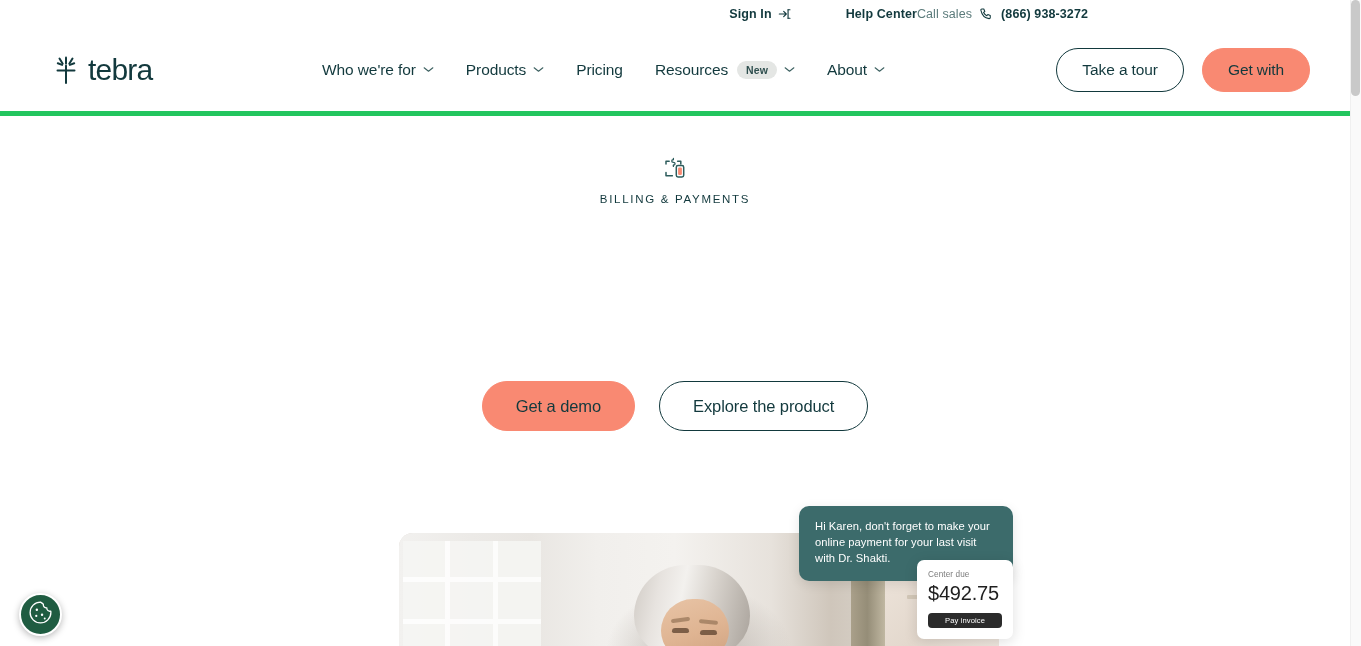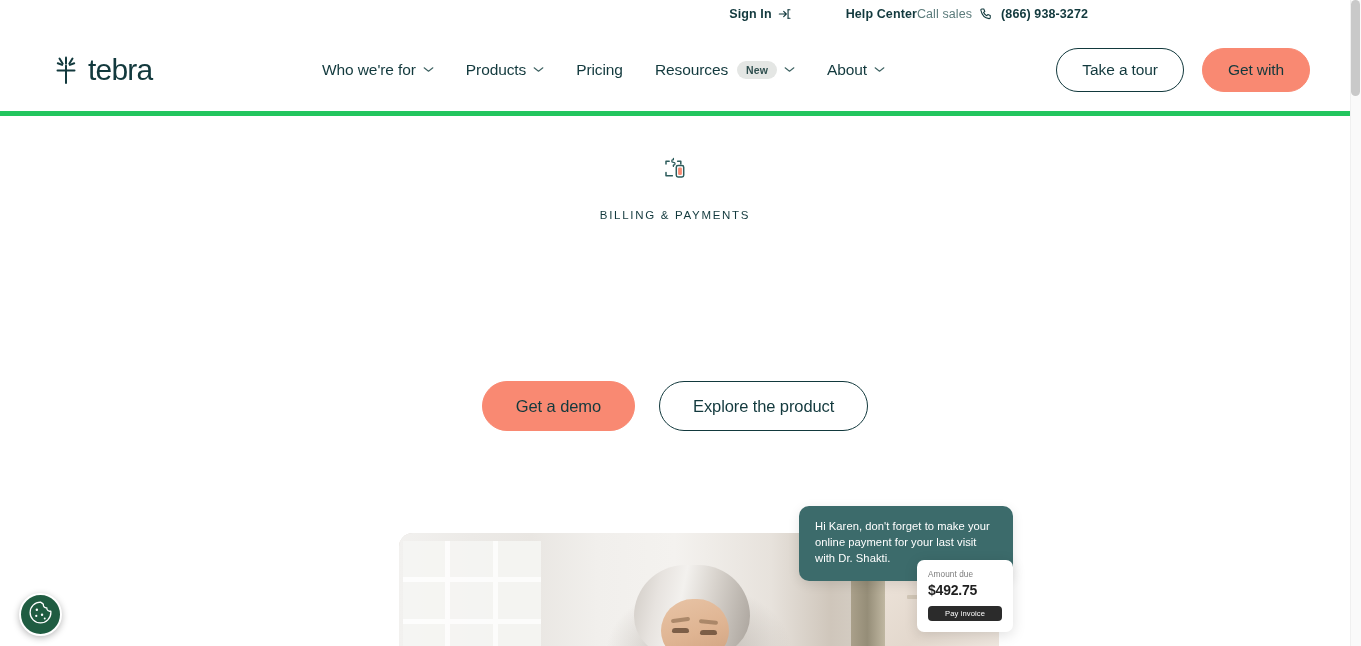--- a/index.html
+++ b/index.html
@@ -172,21 +172,21 @@
     background: #ffffff;
     overflow: hidden;
   }
   .eyebrow {
     position: absolute;
     top: 38px; left: 0;
     width: 1350px;
     display: flex;
     flex-direction: column;
     align-items: center;
-    gap: 24px;
+    gap: 8px;
   }
   .eyebrow-icon { width: 30px; height: 30px; display: block; }
   .eyebrow-label {
     font-size: 11.5px;
     letter-spacing: 1.7px;
     color: #12393d;
     font-weight: 500;
   }
 
   .headline {
@@ -322,24 +322,24 @@
     box-shadow: 0 3px 14px rgba(0,0,0,0.13);
     z-index: 21;
   }
   .pay-label {
     font-size: 8.2px;
     color: #7b7b7b;
     letter-spacing: 0.1px;
     margin-bottom: 3px;
   }
   .pay-amount {
-    font-size: 14px;
+    font-size: 20px;
     color: #1f1f1f;
     letter-spacing: -0.2px;
-    font-weight: 700;
+    font-weight: 400;
     margin-bottom: 8px;
     white-space: nowrap;
   }
   .pay-btn {
     display: flex;
     align-items: center;
     justify-content: center;
     height: 15px;
     border-radius: 4px;
     background: #2b2b2b;
@@ -512,21 +512,21 @@
         <div class="brow" style="left:38px; top:21px; transform:rotate(6deg);"></div>
         <div class="eye" style="left:11px; top:29px;"></div>
         <div class="eye" style="left:39px; top:31px;"></div>
       </div>
     </div>
   </div>
 
   <div class="chat-bubble">Hi Karen, don't forget to make your online payment for your last visit with Dr. Shakti.</div>
 
   <div class="pay-card">
-    <div class="pay-label">Amount due</div>
+    <div class="pay-label">Center due</div>
     <div class="pay-amount">$492.75</div>
     <button class="pay-btn">Pay invoice</button>
   </div>
 
   <div class="cookie-btn">
     <span>
       <svg width="25" height="25" viewBox="0 0 26 26" fill="none">
         <path d="M13 2.2a10.8 10.8 0 1 0 10.8 10.8c0-.5-.05-1-.13-1.5a3.1 3.1 0 0 1-4.1-3.3 3.25 3.25 0 0 1-3.6-3.75A10.7 10.7 0 0 0 13 2.2z" stroke="#ffffff" stroke-width="1.35" fill="none" stroke-linejoin="round"></path>
         <circle cx="9.2" cy="10.2" r="1.25" fill="#ffffff"></circle>
         <circle cx="14.6" cy="15.4" r="1.25" fill="#ffffff"></circle>

